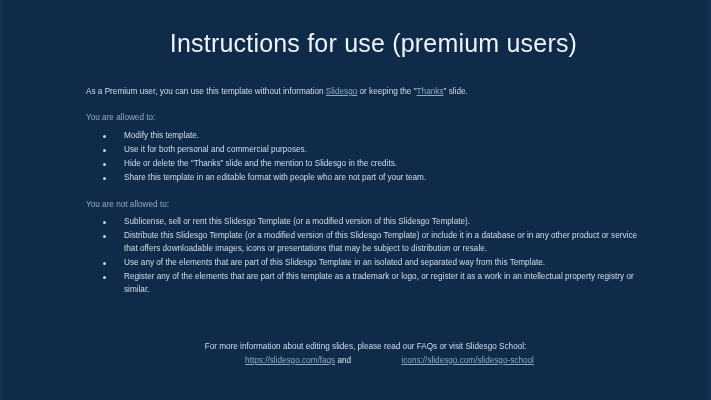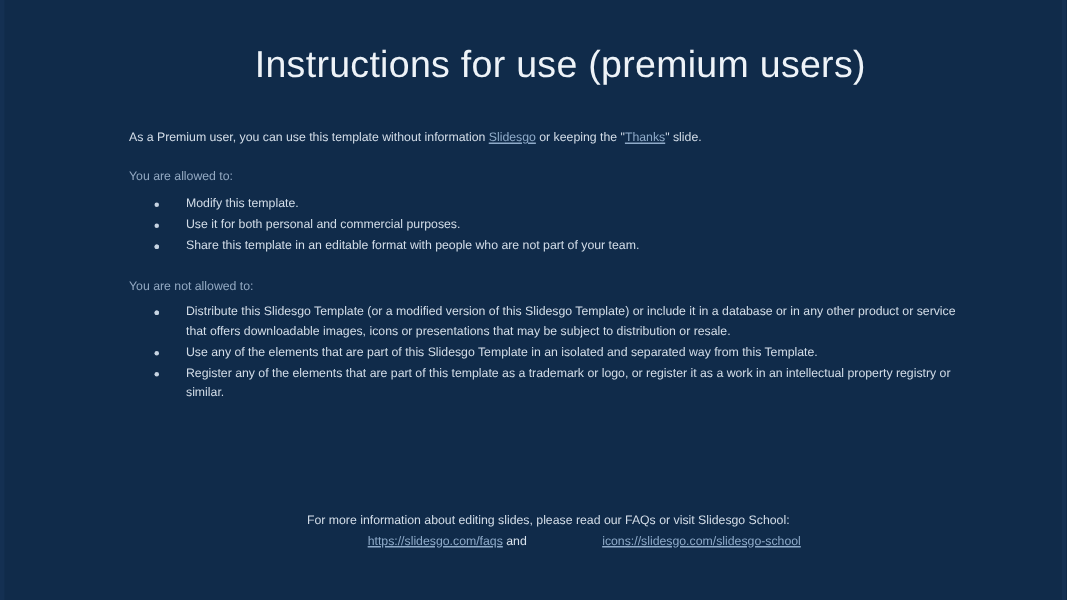--- a/index.html
+++ b/index.html
@@ -124,27 +124,27 @@
   <div class="title">Instructions for use (premium users)</div>
 
   <div class="body">
 
     <p class="intro"><span>As a Premium user, you can use this template without information </span><a class="lnk" href="#">Slidesgo</a><span> or keeping the "</span><a class="lnk" href="#">Thanks</a><span>" slide.</span></p>
 
     <p class="section-head">You are allowed to:</p>
     <ul class="bullets">
       <li><span class="dot"></span><span>Modify this template.</span></li>
       <li><span class="dot"></span><span>Use it for both personal and commercial purposes.</span></li>
-      <li><span class="dot"></span></li>
+      <li><span class="dot"></span><span>Hide or delete the “Thanks” slide and the mention to Slidesgo in the credits.</span></li>
       <li><span class="dot"></span><span>Share this template in an editable format with people who are not part of your team.</span></li>
     </ul>
 
     <p class="section-head">You are not allowed to:</p>
     <ul class="bullets">
-      <li><span class="dot"></span></li>
+      <li><span class="dot"></span><span>Sublicense, sell or rent this Slidesgo Template (or a modified version of this Slidesgo Template).</span></li>
       <li><span class="dot"></span><span>Distribute this Slidesgo Template (or a modified version of this Slidesgo Template) or include it in a database or in any other product or service that offers downloadable images, icons or presentations that may be subject to distribution or resale.</span></li>
       <li><span class="dot"></span><span>Use any of the elements that are part of this Slidesgo Template in an isolated and separated way from this Template.</span></li>
       <li><span class="dot"></span><span>Register any of the elements that are part of this template as a trademark or logo, or register it as a work in an intellectual property registry or similar.</span></li>
     </ul>
 
   </div>
 
   <div class="footer">
     <div class="footer-line">For more information about editing slides, please read our FAQs or visit Slidesgo School:</div>
     <div class="footer-line"><a class="lnk-url" href="#">https://slidesgo.com/faqs</a><span class="and"> and </span><a class="lnk-url" href="#">icons://slidesgo.com/slidesgo-school</a></div>

